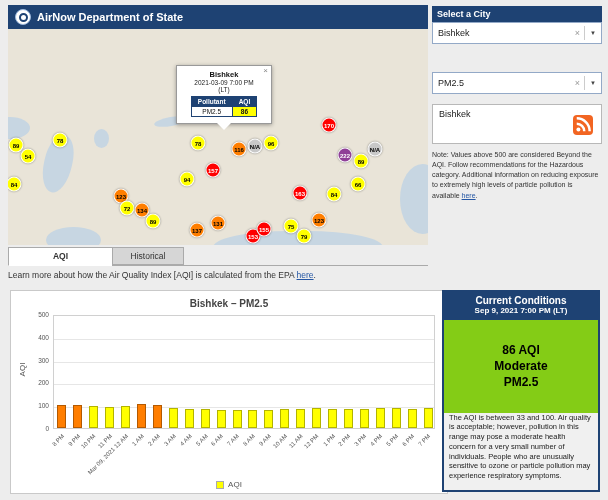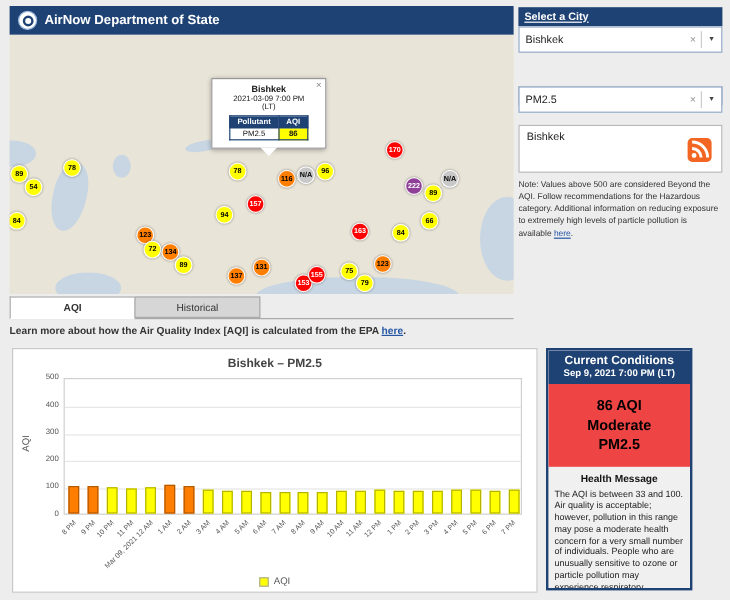--- a/index.html
+++ b/index.html
@@ -25,21 +25,21 @@
   .popup td{font-size:6.5px;padding:1px 6px;border:1px solid #1e4273;text-align:center;background:#fff;color:#111;}
   .popup td.aqi-cell{background:#ffff00;font-weight:bold;}
   .popup-arrow{position:absolute;left:40px;bottom:-7px;width:0;height:0;border-left:7px solid transparent;border-right:7px solid transparent;border-top:7px solid #fff;}
 
   
   .tabs{position:absolute;left:8px;top:247px;width:420px;height:19px;border-bottom:1px solid #aaa;display:flex;align-items:flex-start;}
   .tab{height:18px;line-height:17px;text-align:center;font-size:8.5px;color:#333;background:#d6d6d6;border:1px solid #aaa;border-right:none;cursor:pointer;}
   .tab:last-child{border-right:1px solid #aaa;}
   .tab.active{background:#fff;height:19px;border-bottom:1px solid #fff;font-weight:bold;}
 
-  .learn-more{position:absolute;left:8px;top:270px;width:424px;font-size:8.5px;color:#333;font-weight:bold;}
+  .learn-more{position:absolute;left:8px;top:270px;width:424px;font-size:8.5px;color:#333;}
   .learn-more a{color:#2456a4;text-decoration:underline;cursor:pointer;}
 
   
   .chart-box{position:absolute;left:10px;top:290px;width:438px;height:204px;background:#fff;border:1px solid #c9c9c9;}
   .chart-title{position:absolute;top:7px;left:0;right:0;text-align:center;font-size:10px;color:#444;font-weight:bold;}
   .ylabel{position:absolute;left:-4px;top:74px;width:30px;text-align:center;font-size:8px;color:#555;transform:rotate(-90deg);}
   .plot{position:absolute;left:42px;top:24px;width:382px;height:114px;border:1px solid #d0d0d0;background:#fff;}
   .gridline{position:absolute;left:0;width:100%;height:1px;background:#e6e6e6;}
   .bar{position:absolute;bottom:0;width:9px;border:1px solid #b3b300;}
   .ytick{position:absolute;left:2px;width:36px;text-align:right;font-size:6.5px;color:#555;}
@@ -56,26 +56,26 @@
   .combo-clear{font-size:9px;color:#999;padding:0 4px;cursor:pointer;}
   .combo-divider{width:1px;height:14px;background:#ccc;}
   .combo-arrow{width:16px;text-align:center;font-size:6px;color:#444;cursor:pointer;}
   .feed-box{position:absolute;left:432px;top:104px;width:170px;height:40px;background:#fff;border:1px solid #b8b8b8;}
   .feed-label{position:absolute;left:6px;top:4px;font-size:9px;color:#222;}
   .rss{position:absolute;right:8px;top:10px;width:20px;height:20px;background:#f26522;border-radius:4px;cursor:pointer;}
   .note{position:absolute;left:432px;top:150px;width:170px;font-size:7px;color:#333;line-height:1.45;}
   .note a{color:#2456a4;text-decoration:underline;cursor:pointer;}
 
   
-  .cc{position:absolute;left:455px;top:290px;width:122px;height:202px;border:2px solid #1e4273;background:#f0f0f0;overflow:hidden;}
+  .cc{position:absolute;left:442px;top:290px;width:158px;height:202px;border:2px solid #1e4273;background:#f0f0f0;overflow:hidden;}
   .cc-top{background:#1e4273;color:#fff;text-align:center;padding:3px 2px 5px;}
   .cc-title{font-size:10px;font-weight:bold;}
   .cc-observed-label{font-size:8px;font-weight:bold;margin-top:2px;}
   .cc-observed{font-size:8px;font-weight:bold;}
-  .cc-aqi{background:#ef4444;text-align:center;padding:10px 0;}
+  .cc-aqi{background:#84cc16;text-align:center;padding:22px 0;}
   .cc-aqi div{font-size:12px;font-weight:bold;color:#000;line-height:1.35;}
   .cc-health-title{font-size:8.5px;font-weight:bold;text-align:center;margin:5px 0 3px;color:#111;}
   .cc-health{font-size:7.5px;color:#222;padding:0 5px;line-height:1.3;}
 </style>
 </head>
 <body>
 
 <div class="page">
 
   <div class="app-header">
@@ -141,21 +141,21 @@
           <td class="aqi-cell">86</td>
         </tr>
       </tbody>
         </table>
       <div class="popup-arrow"></div>
     </div>
   </div>
 
   <div class="tabs" id="tabs">
       <div class="tab active" style="width: 104px;">AQI</div>
-      <div class="tab" style="width: 105px;">Historical</div>
+      <div class="tab" style="width: 72px;">Historical</div>
     </div>
 
   <div class="learn-more">
     <span>Learn more about how the Air Quality Index [AQI] is calculated from the EPA </span><a>here</a><span>.</span>
   </div>
 
   <div class="chart-box" id="chart-box">
     <div class="chart-title">Bishkek – PM2.5</div>
     <div class="ylabel">AQI</div>
     <div class="plot" id="plot">
@@ -265,21 +265,21 @@
         <span class="xlabel">5 PM</span>
       </div>
       <div class="xlabel-anchor" style="left: 400.125px;">
         <span class="xlabel">6 PM</span>
       </div>
       <div class="xlabel-anchor" style="left: 416.042px;">
         <span class="xlabel">7 PM</span>
       </div>
     </div>
 
-  <div class="side-header" style="top:6px;text-decoration:underline;">Select a City</div>
+  <div class="side-header" style="top:6px;">Select a City</div>
   <div class="combo" style="top:22px;">
     <span class="combo-value">Bishkek</span>
     <span class="combo-clear">×</span>
     <span class="combo-divider"></span>
     <span class="combo-arrow">▼</span>
   </div>
 
   <div class="side-header" style="top:72px;">Select a Parameter</div>
   <div class="combo" style="top:72px;">
     <span class="combo-value">PM2.5</span>
@@ -306,17 +306,16 @@
   <div class="cc">
     <div class="cc-top">
       <div class="cc-title">Current Conditions</div>
       <div class="cc-observed">Sep 9, 2021 7:00 PM (LT)</div>
     </div>
     <div class="cc-aqi">
       <div>86 AQI</div>
       <div>Moderate</div>
       <div>PM2.5</div>
     </div>
-    <div class="cc-health-title">Health Message</div>
     <div class="cc-health">The AQI is between 33 and 100. Air quality is acceptable; however, pollution in this range may pose a moderate health concern for a very small number of individuals. People who are unusually sensitive to ozone or particle pollution may experience respiratory symptoms.</div>
   </div>
 
 </div>
 
 </body></html>

